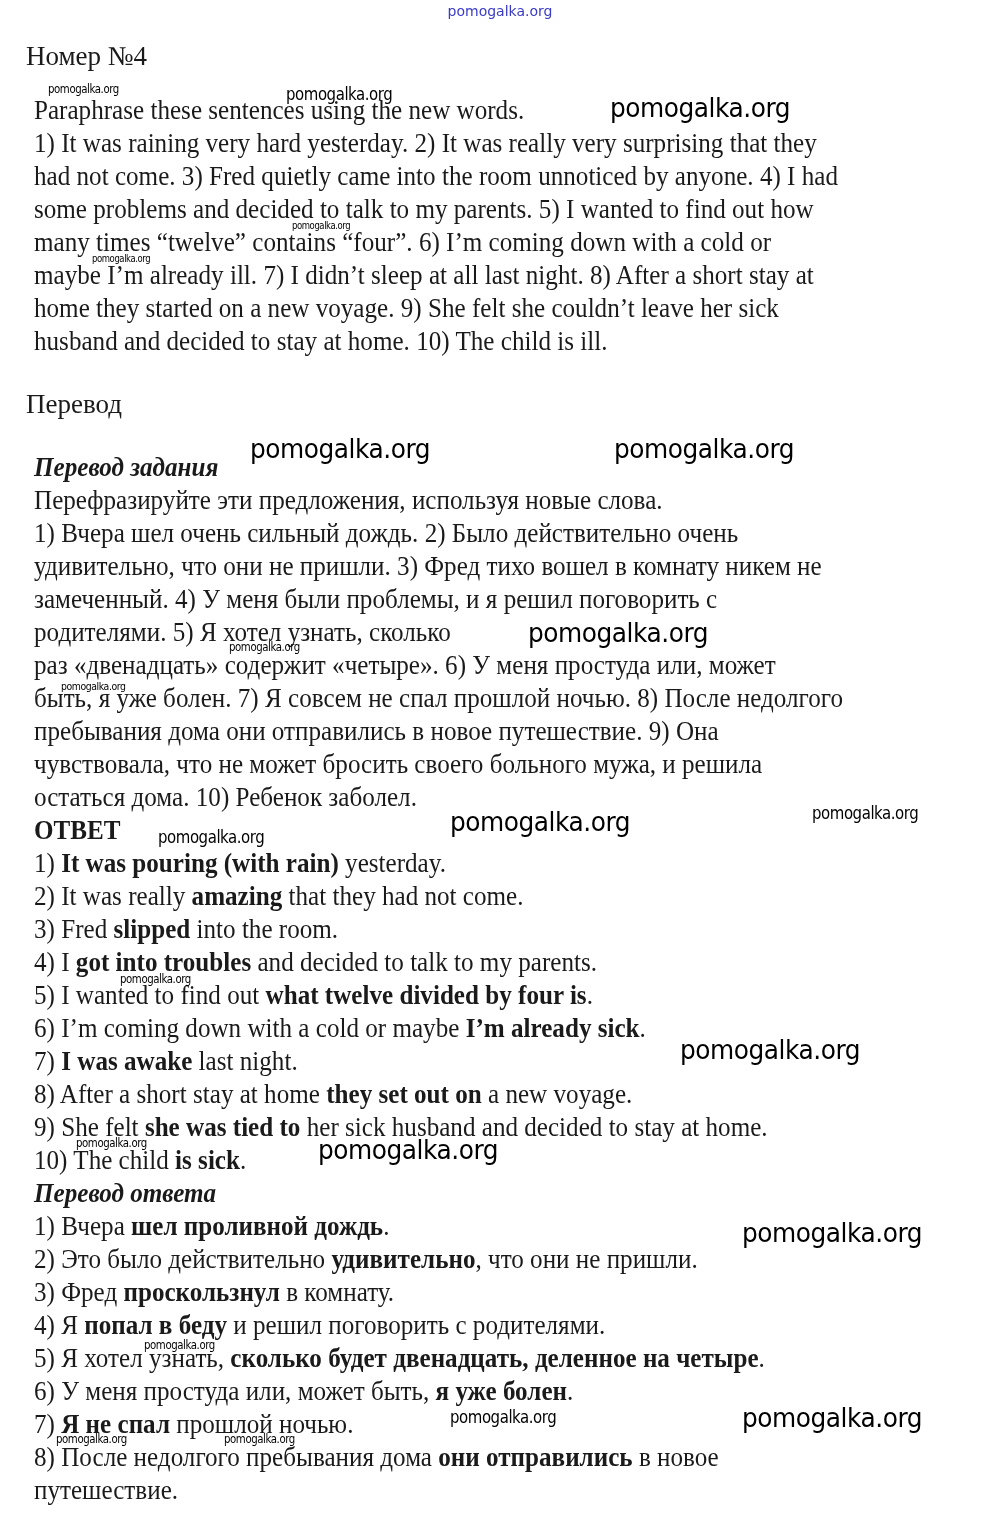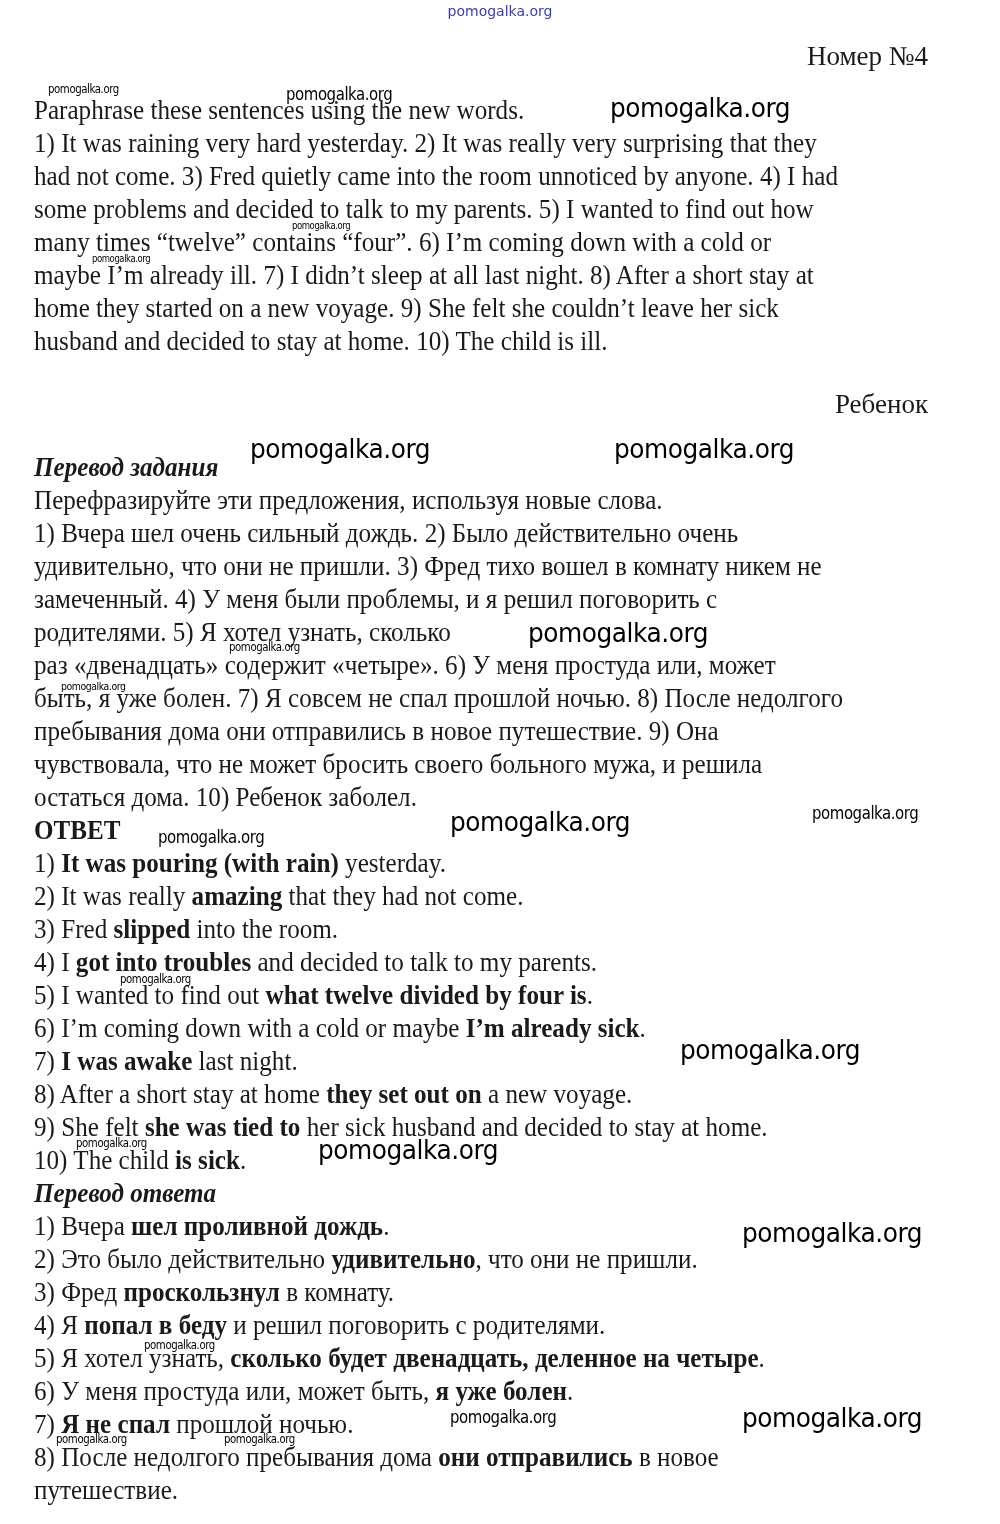--- a/index.html
+++ b/index.html
@@ -5,23 +5,23 @@
     html, body { margin: 0; padding: 0; background: #ffffff; }
     body { width: 1000px; height: 1524px; position: relative; overflow: hidden; }
     .page { position: absolute; left: 0; top: 0; width: 1000px; height: 1524px; }
     .line {
       position: absolute; left: 34px; white-space: nowrap;
       font-family: "Liberation Serif", "DejaVu Serif", serif;
       font-size: 27px; line-height: 30px; color: #1a1a1a;
       transform-origin: left top; transform: scaleX(0.93);
     }
     .center {
-      position: absolute; left: 0; width: 928px; text-align: right;
+      position: absolute; left: 0; width: 928px; text-align: left;
       font-family: "Liberation Serif", "DejaVu Serif", serif;
-      font-size: 27px; line-height: 30px; color: #1a1a1a;
+      font-size: 27px; line-height: 30px; color: #1a1a1a; padding-left: 26px;
     }
     .heading-it { font-style: italic; font-weight: bold; }
     .heading-b { font-weight: bold; }
     b { font-weight: bold; }
     .wm {
       position: absolute; white-space: nowrap;
       font-family: "DejaVu Sans", "Liberation Sans", sans-serif;
       color: #000000; letter-spacing: -0.5px;
     }
     .wm-lg { font-size: 27px; line-height: 30px; font-weight: normal; transform: scaleX(0.92); transform-origin: left top; }
@@ -44,21 +44,21 @@
 
   <div class="line" style="top:95px;">Paraphrase these sentences using the new words.</div>
   <div class="line" style="top:128px;">1) It was raining very hard yesterday. 2) It was really very surprising that they</div>
   <div class="line" style="top:161px;">had not come. 3) Fred quietly came into the room unnoticed by anyone. 4) I had</div>
   <div class="line" style="top:194px;">some problems and decided to talk to my parents. 5) I wanted to find out how</div>
   <div class="line" style="top:227px;">many times “twelve” contains “four”. 6) I’m coming down with a cold or</div>
   <div class="line" style="top:260px;">maybe I’m already ill. 7) I didn’t sleep at all last night. 8) After a short stay at</div>
   <div class="line" style="top:293px;">home they started on a new voyage. 9) She felt she couldn’t leave her sick</div>
   <div class="line" style="top:326px;">husband and decided to stay at home. 10) The child is ill.</div>
 
-  <div class="center" style="top:389px;">Ребенок</div>
+  <div class="center" style="top:389px;">Перевод</div>
 
   <div class="line heading-it" style="top:452px;">Перевод задания</div>
   <div class="line" style="top:485px;">Перефразируйте эти предложения, используя новые слова.</div>
   <div class="line" style="top:518px;">1) Вчера шел очень сильный дождь. 2) Было действительно очень</div>
   <div class="line" style="top:551px;">удивительно, что они не пришли. 3) Фред тихо вошел в комнату никем не</div>
   <div class="line" style="top:584px;">замеченный. 4) У меня были проблемы, и я решил поговорить с</div>
   <div class="line" style="top:617px;">родителями. 5) Я хотел узнать, сколько</div>
   <div class="line" style="top:650px;">раз «двенадцать» содержит «четыре». 6) У меня простуда или, может</div>
   <div class="line" style="top:683px;">быть, я уже болен. 7) Я совсем не спал прошлой ночью. 8) После недолгого</div>
   <div class="line" style="top:716px;">пребывания дома они отправились в новое путешествие. 9) Она</div>

